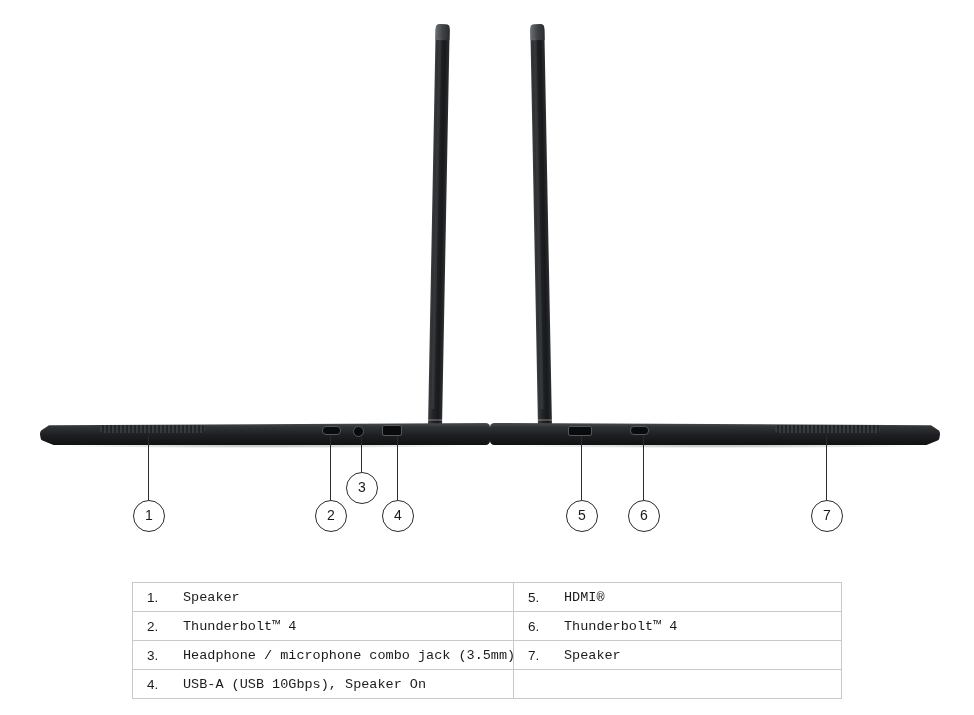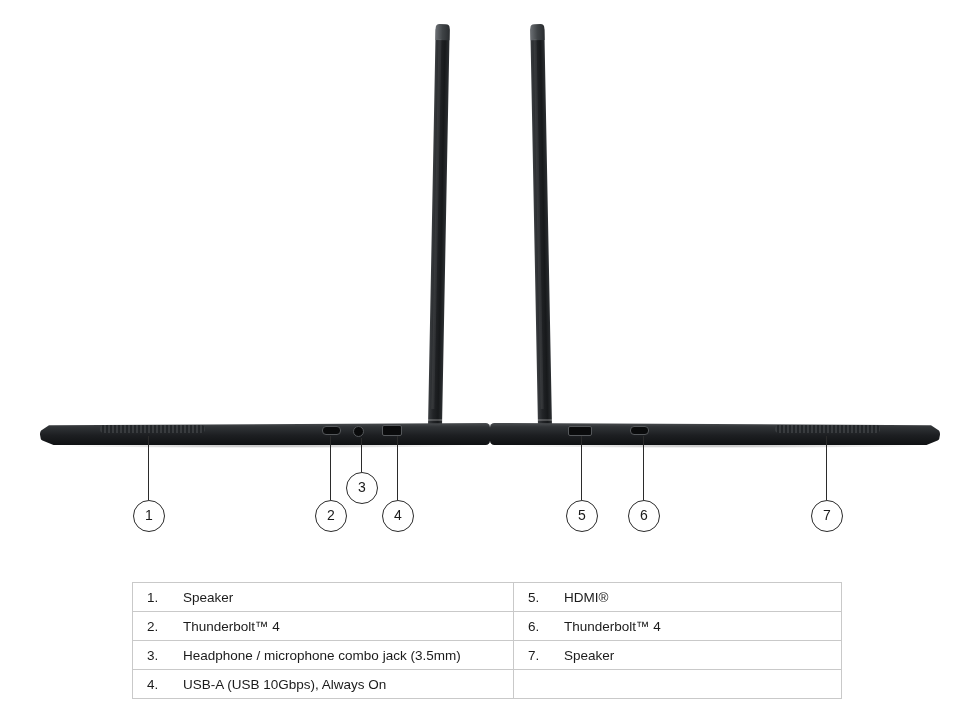--- a/index.html
+++ b/index.html
@@ -165,20 +165,21 @@
   }
   .legend td.num {
     width: 26px;
     padding-left: 14px;
     padding-right: 0;
     border-right: none;
   }
   .legend td.txt {
     border-left: none;
     padding-left: 10px;
+    font-family: Liberation Mono, monospace;
   }
   .legend td.empty { border-left: 1px solid #c9c9c9; }
 </style>
 </head>
 <body>
 
 <div id="stage">
 
   <div class="laptop left">
     <div class="lid">
@@ -242,19 +243,19 @@
         <td class="txt">Thunderbolt™ 4</td>
       </tr>
       <tr>
         <td class="num">3.</td>
         <td class="txt">Headphone / microphone combo jack (3.5mm)</td>
         <td class="num">7.</td>
         <td class="txt">Speaker</td>
       </tr>
       <tr>
         <td class="num">4.</td>
-        <td class="txt">USB-A (USB 10Gbps), Always On</td>
+        <td class="txt">USB-A (USB 10Gbps), Speaker On</td>
         <td class="empty" colspan="2"></td>
       </tr>
     </tbody>
   </table>
 
 </div>
 
 </body></html>

